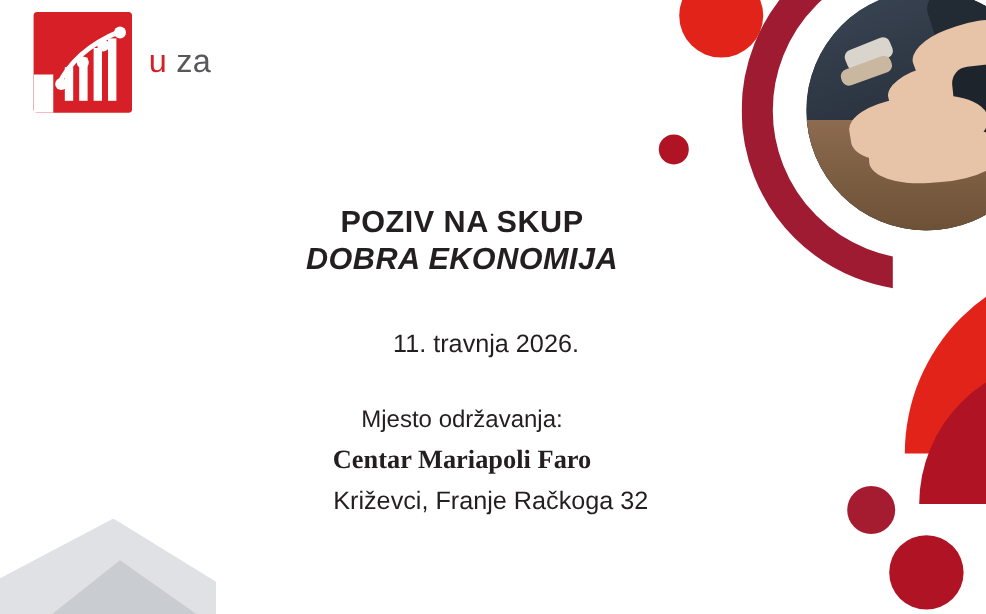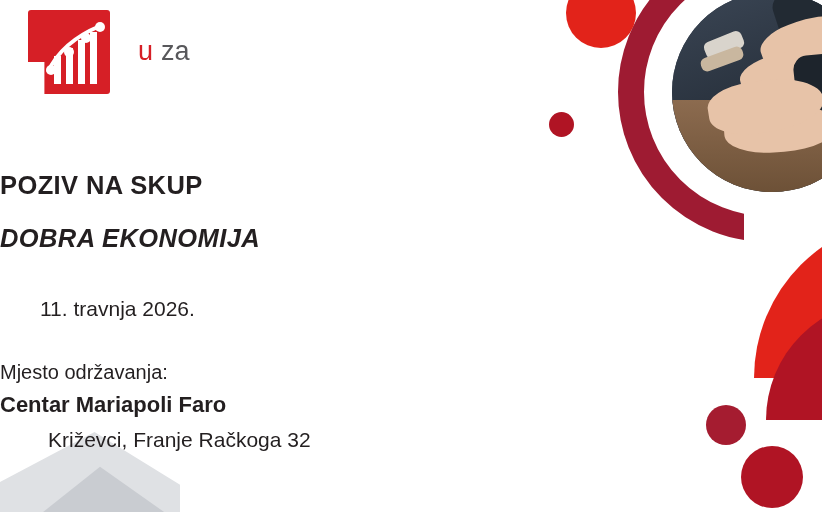--- a/index.html
+++ b/index.html
@@ -169,21 +169,21 @@
     clip-path: polygon(0% 60%, 48% 8%, 100% 58%, 100% 100%, 0% 100%);
   }
 
   
   .logo {
     position: absolute;
     top: 10px;
     left: 28px;
     display: flex;
     align-items: center;
-    gap: 28px;
+    gap: 14px;
   }
   .logo-mark {
     position: relative;
     width: 82px;
     height: 84px;
   }
   .logo-mark .box {
     position: absolute;
     inset: 0;
     background: #d61f26;
@@ -209,51 +209,51 @@
     letter-spacing: 0.2px;
   }
   .logo-words .hl { color: #d61f26; }
 
   
   .content {
     position: absolute;
     left: 0;
     top: 168px;
     width: 770px;
-    text-align: left;
+    text-align: center;
     color: #231f20;
   }
   .line-title {
     font-size: 25.5px;
     font-weight: bold;
     letter-spacing: 0.4px;
     line-height: 1.35;
   }
   .line-subtitle {
-    margin-top: 22px;
     font-size: 25.5px;
     font-weight: bold;
     font-style: italic;
     letter-spacing: 0.4px;
   }
   .line-date {
     margin-top: 44px;
     font-size: 21px;
     font-weight: 400;
     padding-left: 40px;
   }
   .line-place-label {
     margin-top: 40px;
     font-size: 20px;
     font-weight: 400;
   }
   .line-place-name {
     margin-top: 8px;
     font-size: 22px;
     font-weight: bold;
+    font-family: Liberation Serif, serif;
   }
   .line-address {
     margin-top: 10px;
     font-size: 21px;
     font-weight: 400;
     margin-left: 48px;
   }
 </style>
 </head>
 <body>

